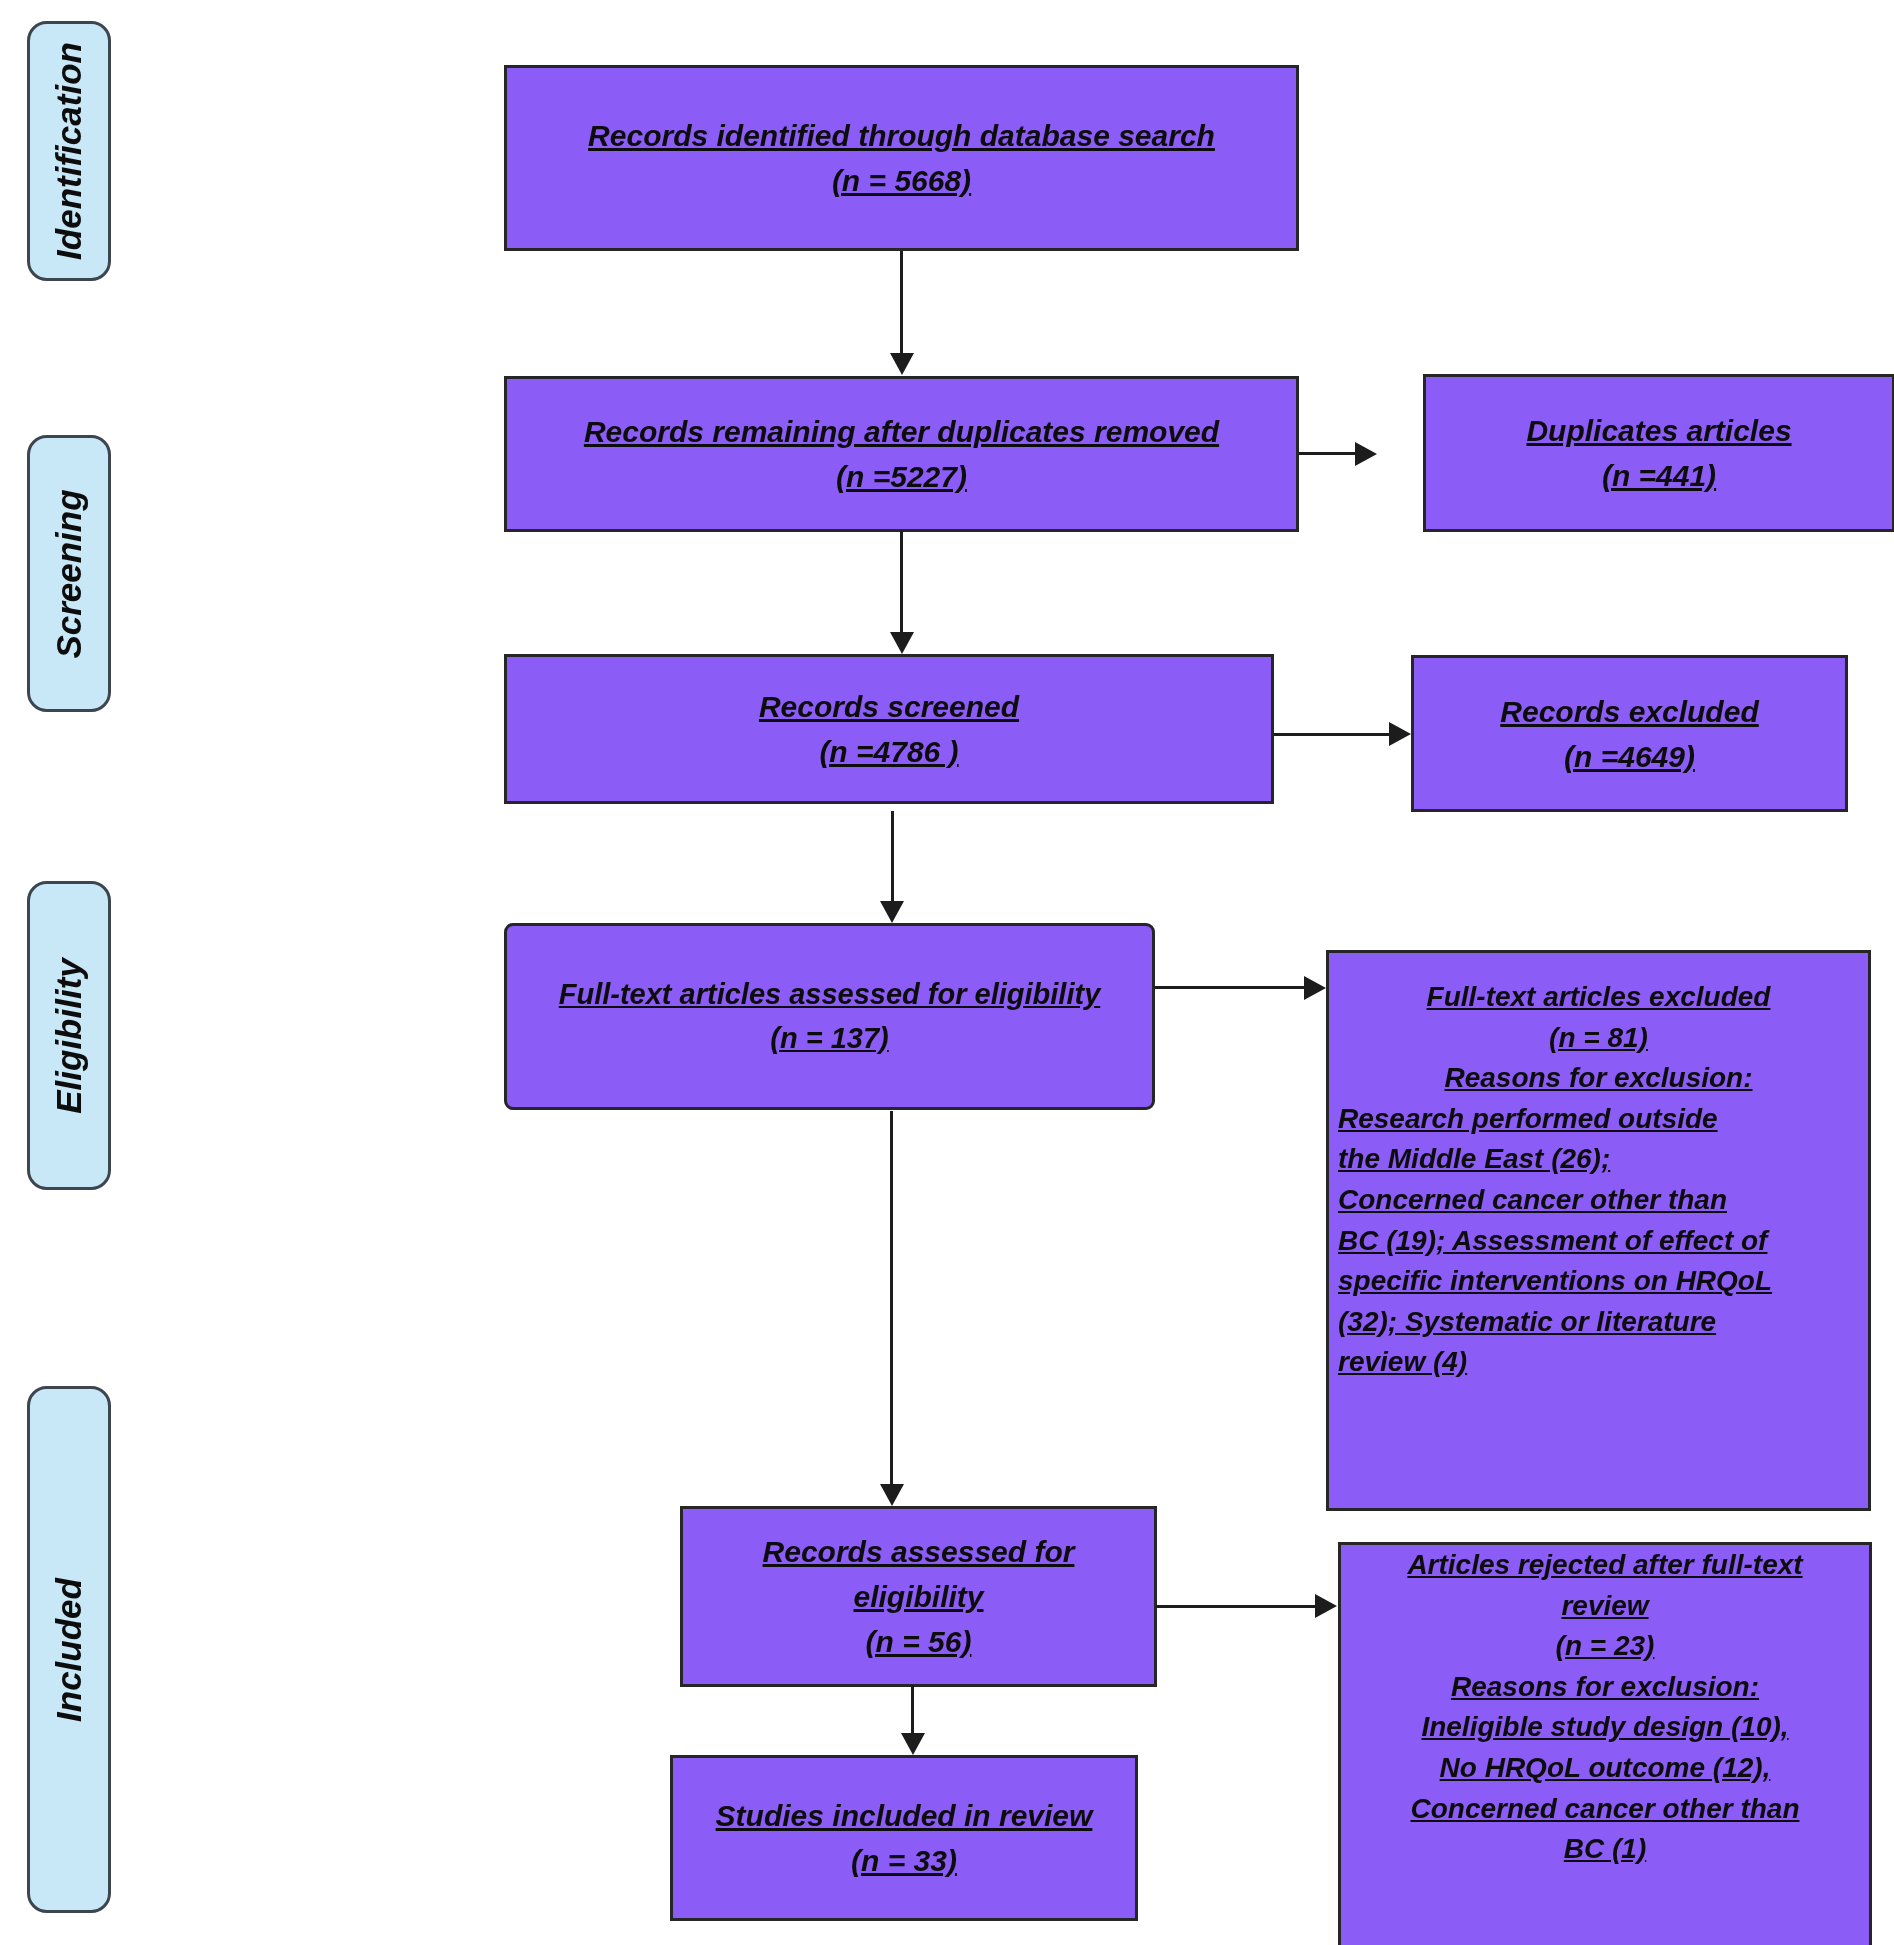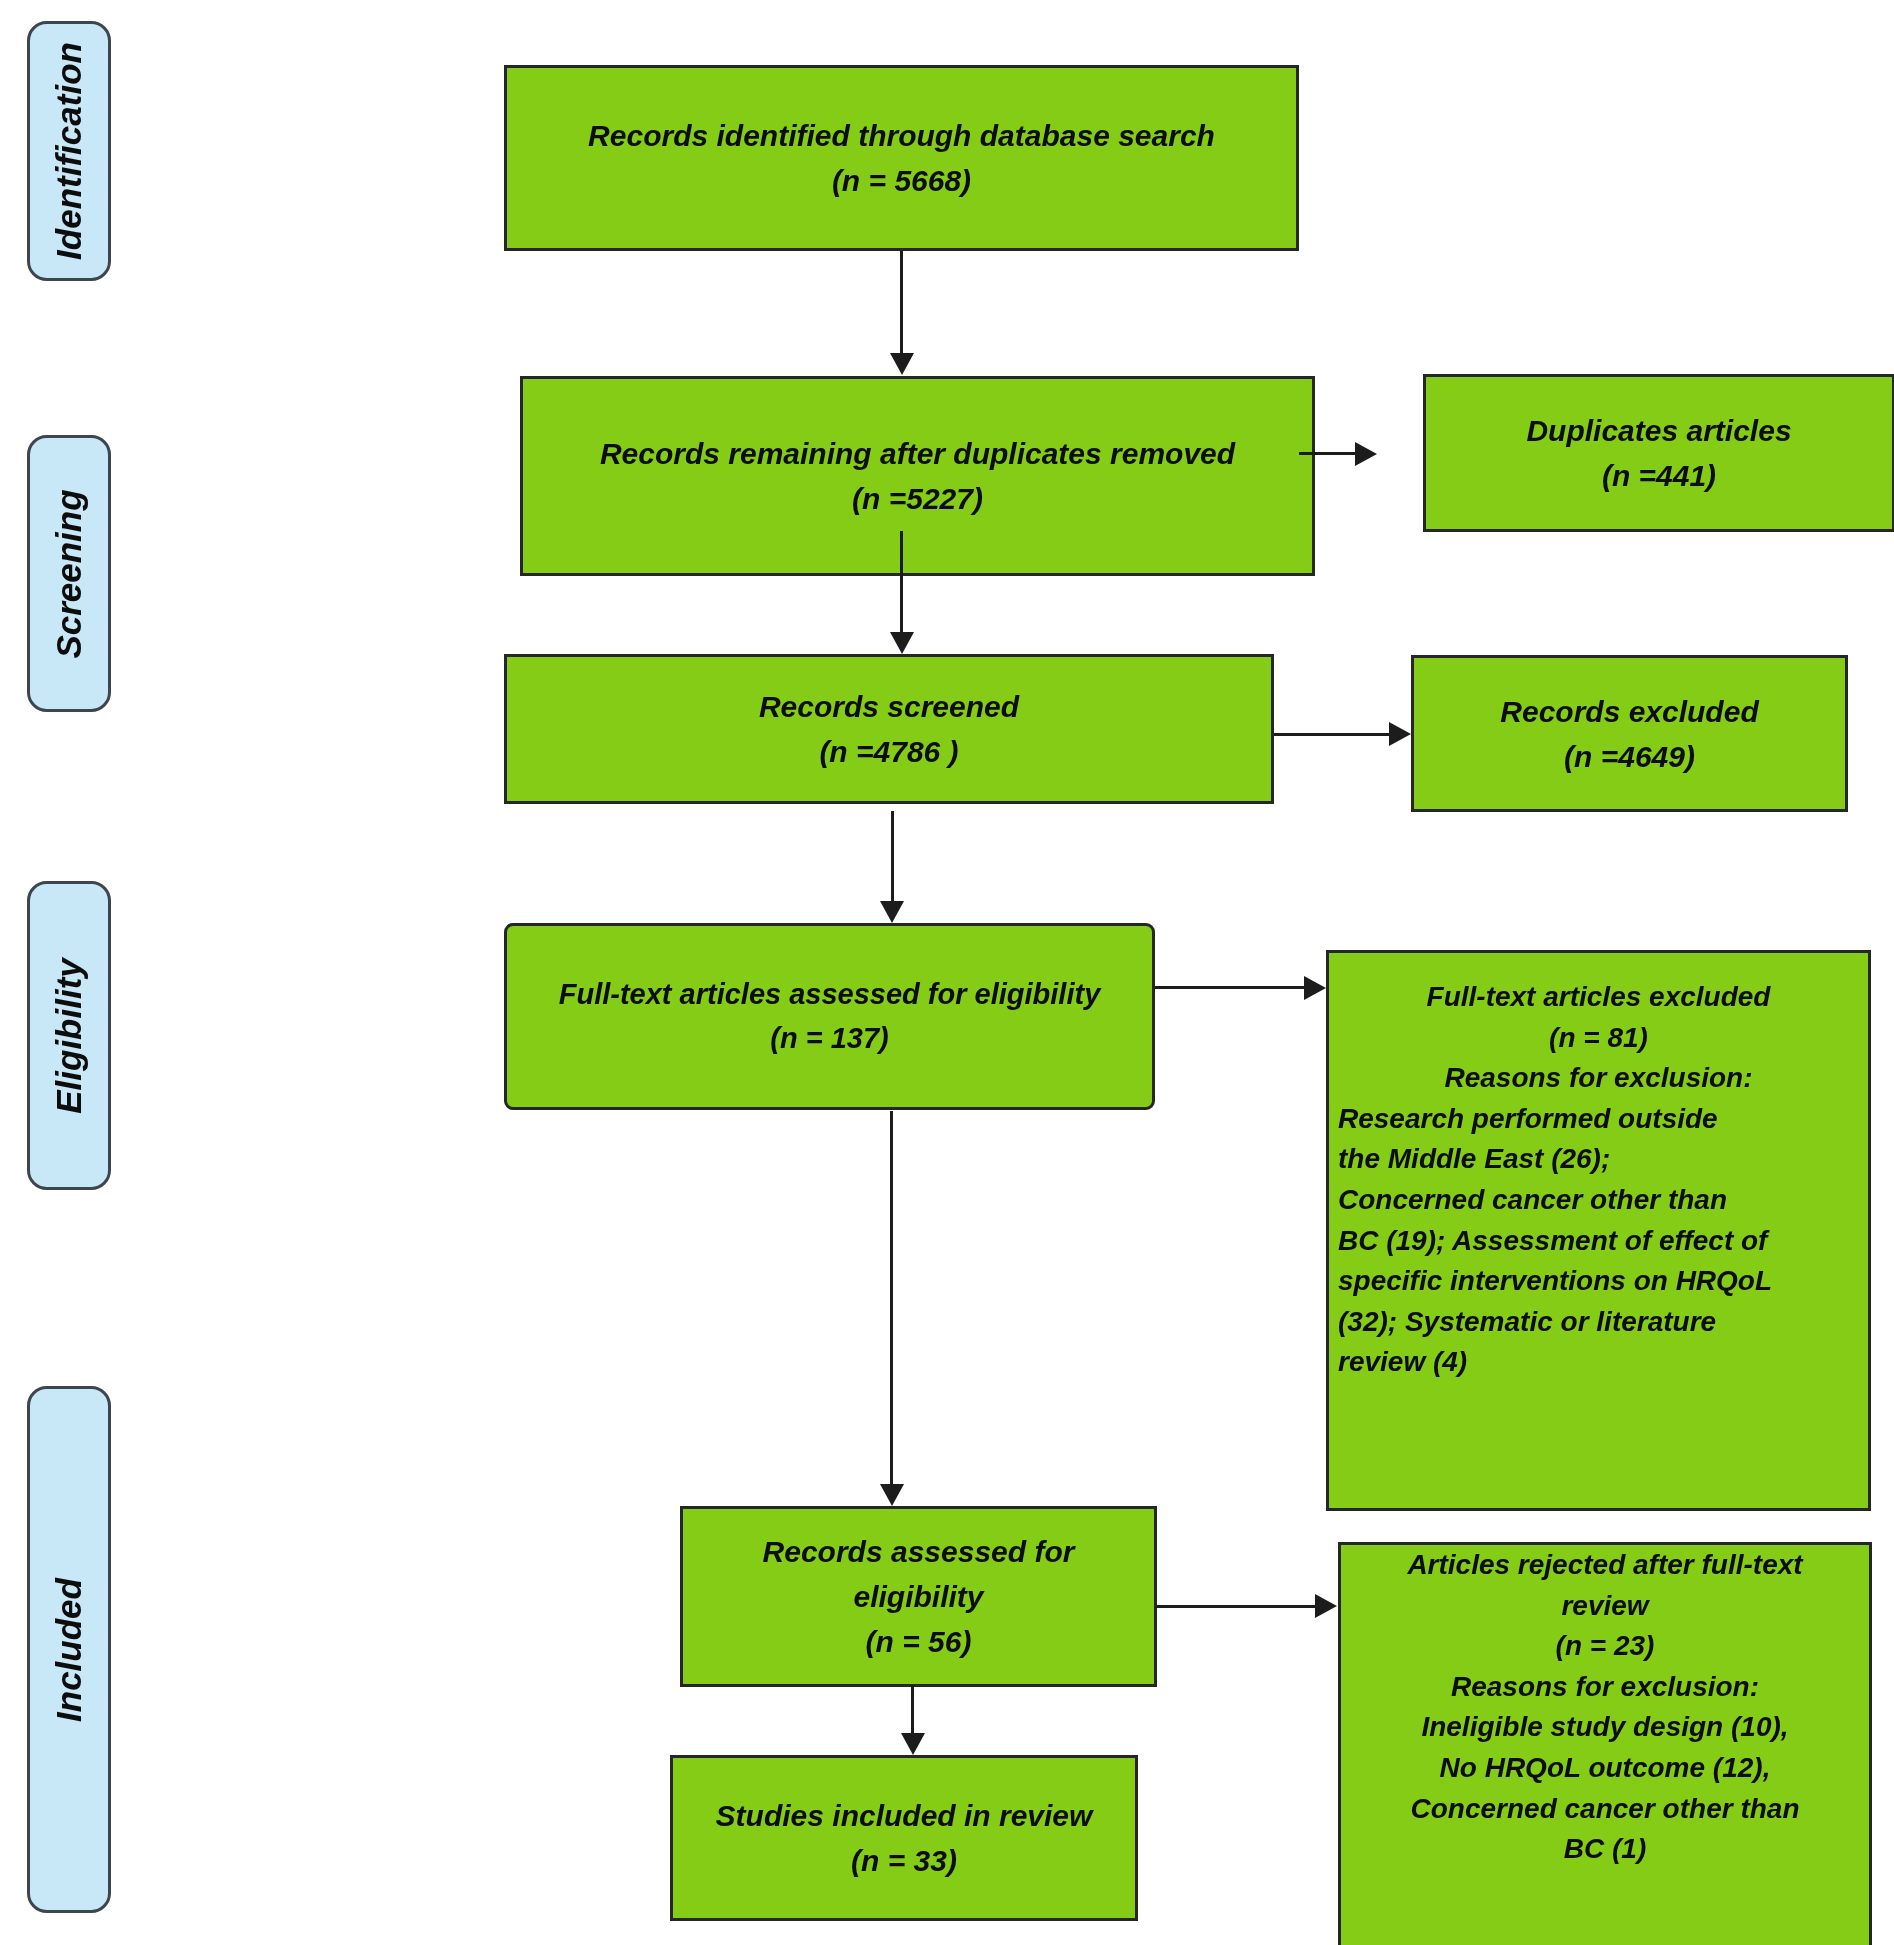--- a/index.html
+++ b/index.html
@@ -32,32 +32,33 @@
     transform: rotate(-90deg);
     white-space: nowrap;
     font-size: 35px;
     font-weight: bold;
     font-style: italic;
     color: #0d0d0d;
   }
   
   .fbox {
     position: absolute;
-    background: #84cc16;
+    background: #8b5cf6;
     border: 3.5px solid #262626;
     box-sizing: border-box;
     display: flex;
     align-items: center;
     justify-content: center;
     text-align: center;
     font-size: 30px;
     font-weight: bold;
     font-style: italic;
     line-height: 1.5;
     white-space: pre-line;
+    text-decoration: underline;
   }
   .fbox.small-font { font-size: 29px; }
   .fbox.top-align {
     flex-direction: column;
     justify-content: flex-start;
     line-height: 1.45;
     font-size: 28px;
     margin-top: 44px;
   }
   .fbox .head-block {
@@ -112,21 +113,21 @@
 <div class="stage" style="top:881px;height:309px;">
   <span>Eligibility</span>
 </div>
 <div class="stage" style="top:1386px;height:527px;">
   <span>Included</span>
 </div>
 
 <div class="fbox" style="left:504px;top:65px;width:795px;height:186px;">Records identified through database search
 (n = 5668)</div>
 
-<div class="fbox" style="left:504px;top:376px;width:795px;height:200px;margin-left:16px;">Records remaining after duplicates removed
+<div class="fbox" style="left:504px;top:376px;width:795px;height:156px;">Records remaining after duplicates removed
 (n =5227)</div>
 
 <div class="fbox" style="left:504px;top:654px;width:770px;height:150px;">Records screened
 (n =4786 )</div>
 
 <div class="fbox small-font" style="left:504px;top:923px;width:651px;height:187px;border-radius:9px;">Full-text articles assessed for eligibility
 (n = 137)</div>
 
 <div class="fbox" style="left:680px;top:1506px;width:477px;height:181px;">Records assessed for
 eligibility

